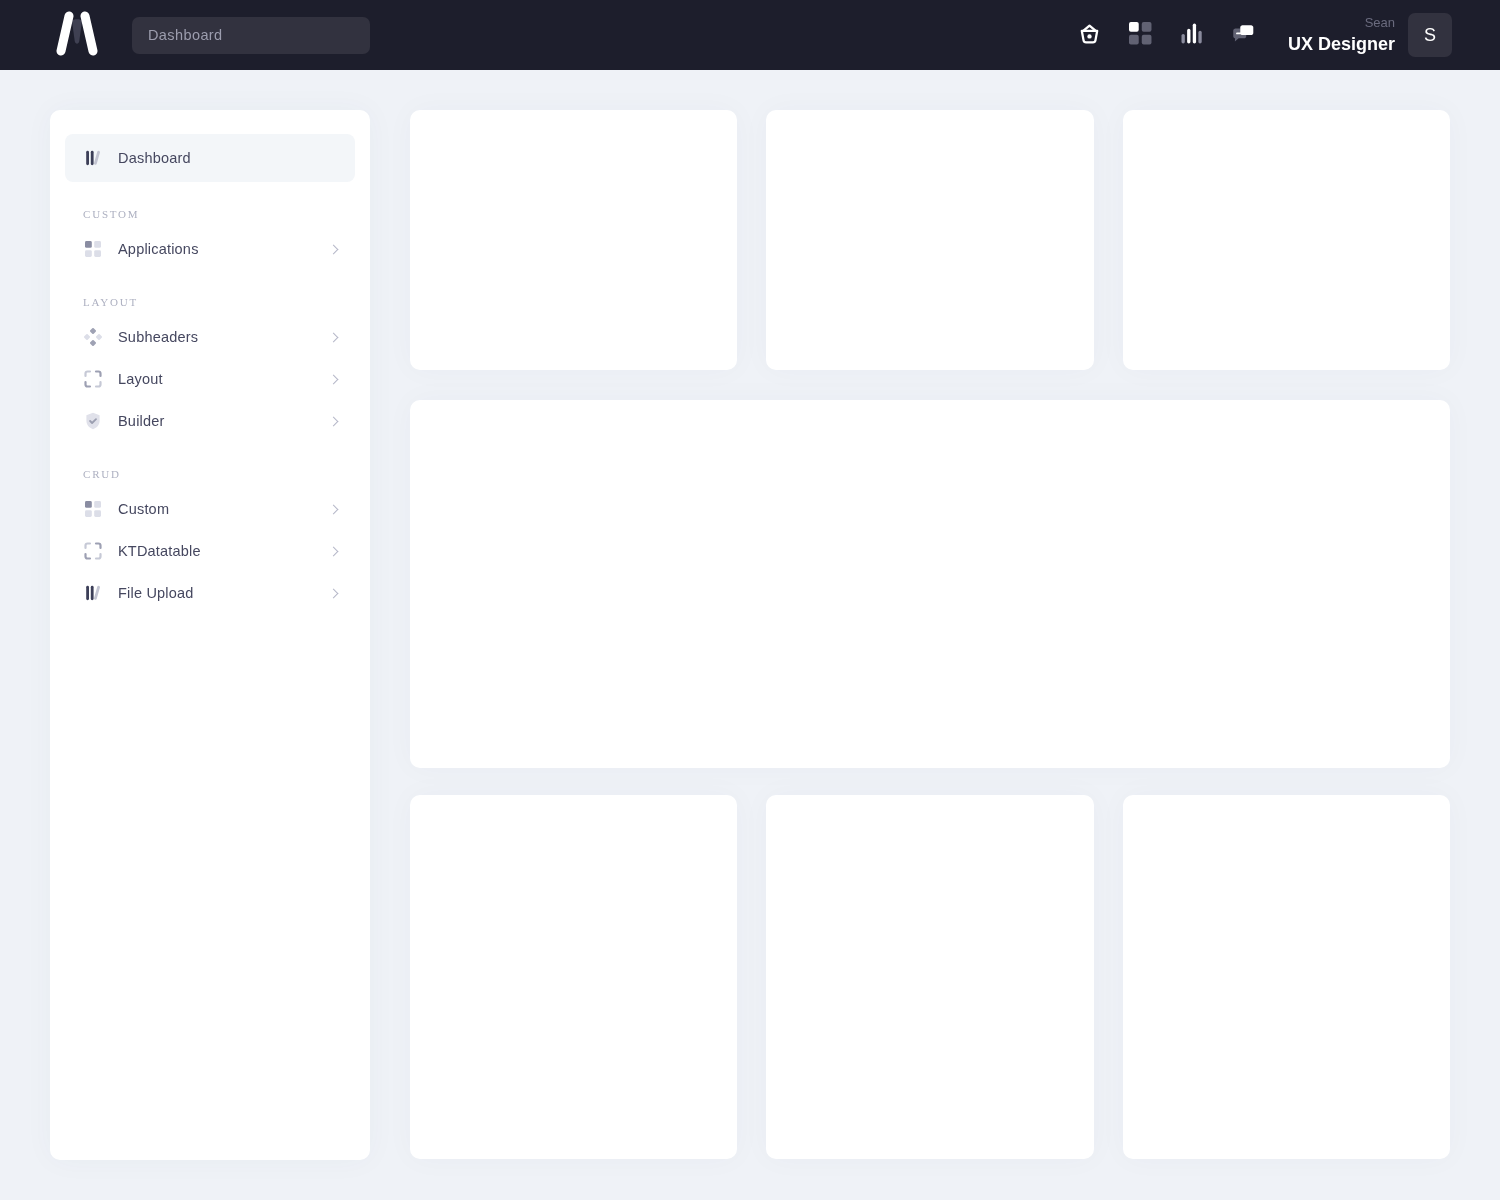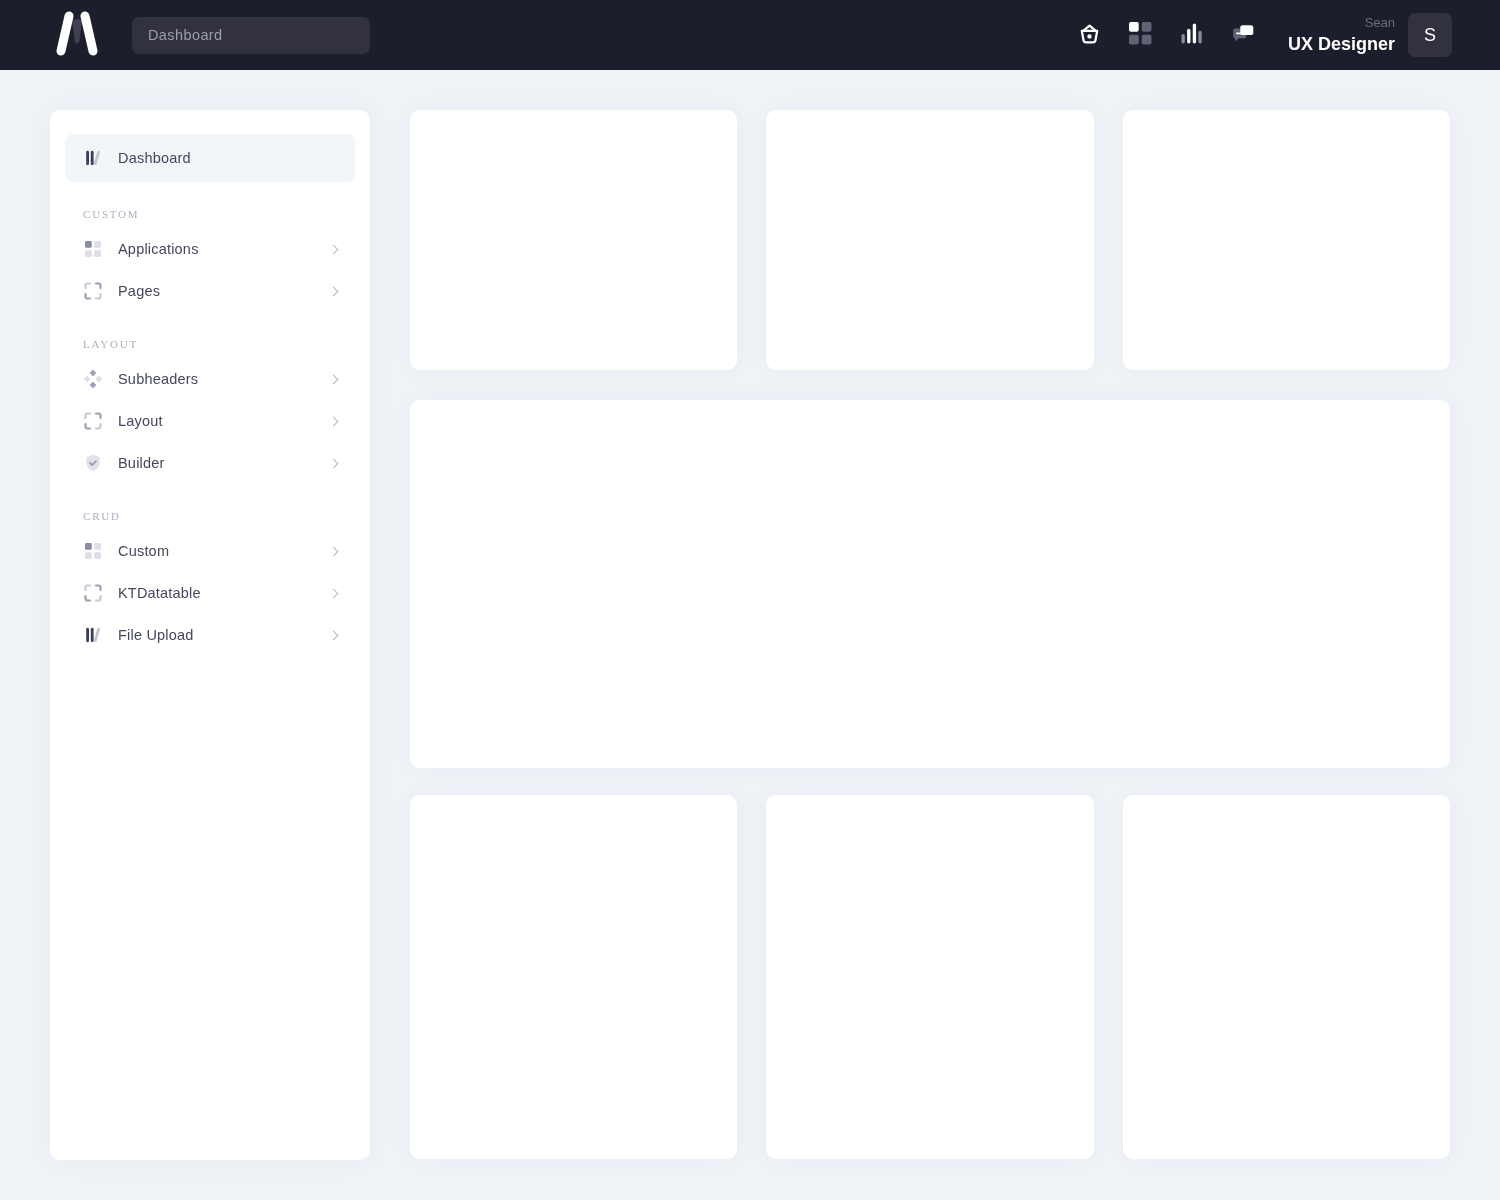--- a/index.html
+++ b/index.html
@@ -216,97 +216,85 @@
         <rect x="1" y="1" width="6.8" height="6.8" rx="1.4" fill="#8a8da2"></rect>
         <rect x="10.2" y="1" width="6.8" height="6.8" rx="1.4" fill="#dcdee8"></rect>
         <rect x="1" y="10.2" width="6.8" height="6.8" rx="1.4" fill="#dcdee8"></rect>
         <rect x="10.2" y="10.2" width="6.8" height="6.8" rx="1.4" fill="#dcdee8"></rect>
       </svg>
     </span>
     <span class="lbl">Applications</span>
     <span class="chev"></span>
   </div>
 
+
+  <div class="sec-title">Layout</div>
+
+
+  <div class="mi sub">
+    <span class="mi-icn">
+      <svg width="18" height="18" viewBox="0 0 18 18">
+        <rect x="6.6" y="0.6" width="4.8" height="4.8" rx="1" fill="#9fa2b4" transform="rotate(45 9 3)"></rect>
+        <rect x="12.6" y="6.6" width="4.8" height="4.8" rx="1" fill="#dcdee8" transform="rotate(45 15 9)"></rect>
+        <rect x="6.6" y="12.6" width="4.8" height="4.8" rx="1" fill="#9fa2b4" transform="rotate(45 9 15)"></rect>
+        <rect x="0.6" y="6.6" width="4.8" height="4.8" rx="1" fill="#dcdee8" transform="rotate(45 3 9)"></rect>
+      </svg>
+    </span>
+    <span class="lbl">Subheaders</span>
+    <span class="chev"></span>
+  </div>
+
   <div class="mi sub">
     <span class="mi-icn">
       <svg width="18" height="18" viewBox="0 0 18 18" fill="none" stroke-width="2.2" stroke-linecap="round">
         <path d="M1.5 6 V3.5 C1.5 2.4 2.4 1.5 3.5 1.5 H6" stroke="#c6c9d6"></path>
         <path d="M12 1.5 H14.5 C15.6 1.5 16.5 2.4 16.5 3.5 V6" stroke="#9da0b3"></path>
         <path d="M16.5 12 V14.5 C16.5 15.6 15.6 16.5 14.5 16.5 H12" stroke="#c6c9d6"></path>
         <path d="M6 16.5 H3.5 C2.4 16.5 1.5 15.6 1.5 14.5 V12" stroke="#9da0b3"></path>
       </svg>
     </span>
-    <span class="lbl">Pages</span>
-    <span class="chev"></span>
-  </div>
-
-  <div class="sec-title">Layout</div>
-
+    <span class="lbl">Layout</span>
+    <span class="chev"></span>
+  </div>
 
   <div class="mi sub">
     <span class="mi-icn">
       <svg width="18" height="18" viewBox="0 0 18 18">
-        <rect x="6.6" y="0.6" width="4.8" height="4.8" rx="1" fill="#9fa2b4" transform="rotate(45 9 3)"></rect>
-        <rect x="12.6" y="6.6" width="4.8" height="4.8" rx="1" fill="#dcdee8" transform="rotate(45 15 9)"></rect>
-        <rect x="6.6" y="12.6" width="4.8" height="4.8" rx="1" fill="#9fa2b4" transform="rotate(45 9 15)"></rect>
-        <rect x="0.6" y="6.6" width="4.8" height="4.8" rx="1" fill="#dcdee8" transform="rotate(45 3 9)"></rect>
-      </svg>
-    </span>
-    <span class="lbl">Subheaders</span>
+        <path d="M9 0.8 L15.6 3.3 V8.8 C15.6 12.8 13 15.7 9 17.2 C5 15.7 2.4 12.8 2.4 8.8 V3.3 Z" fill="#e0e1ea"></path>
+        <path d="M6.1 9 L8.1 11 L12 7.2" stroke="#9b9eb0" stroke-width="1.8" fill="none" stroke-linecap="round" stroke-linejoin="round"></path>
+      </svg>
+    </span>
+    <span class="lbl">Builder</span>
+    <span class="chev"></span>
+  </div>
+
+  <div class="sec-title">Crud</div>
+
+  <div class="mi sub">
+    <span class="mi-icn">
+      <svg width="18" height="18" viewBox="0 0 18 18">
+        <rect x="1" y="1" width="6.8" height="6.8" rx="1.4" fill="#8a8da2"></rect>
+        <rect x="10.2" y="1" width="6.8" height="6.8" rx="1.4" fill="#dcdee8"></rect>
+        <rect x="1" y="10.2" width="6.8" height="6.8" rx="1.4" fill="#dcdee8"></rect>
+        <rect x="10.2" y="10.2" width="6.8" height="6.8" rx="1.4" fill="#dcdee8"></rect>
+      </svg>
+    </span>
+    <span class="lbl">Custom</span>
     <span class="chev"></span>
   </div>
 
   <div class="mi sub">
     <span class="mi-icn">
       <svg width="18" height="18" viewBox="0 0 18 18" fill="none" stroke-width="2.2" stroke-linecap="round">
         <path d="M1.5 6 V3.5 C1.5 2.4 2.4 1.5 3.5 1.5 H6" stroke="#c6c9d6"></path>
         <path d="M12 1.5 H14.5 C15.6 1.5 16.5 2.4 16.5 3.5 V6" stroke="#9da0b3"></path>
         <path d="M16.5 12 V14.5 C16.5 15.6 15.6 16.5 14.5 16.5 H12" stroke="#c6c9d6"></path>
         <path d="M6 16.5 H3.5 C2.4 16.5 1.5 15.6 1.5 14.5 V12" stroke="#9da0b3"></path>
       </svg>
     </span>
-    <span class="lbl">Layout</span>
-    <span class="chev"></span>
-  </div>
-
-  <div class="mi sub">
-    <span class="mi-icn">
-      <svg width="18" height="18" viewBox="0 0 18 18">
-        <path d="M9 0.8 L15.6 3.3 V8.8 C15.6 12.8 13 15.7 9 17.2 C5 15.7 2.4 12.8 2.4 8.8 V3.3 Z" fill="#e0e1ea"></path>
-        <path d="M6.1 9 L8.1 11 L12 7.2" stroke="#9b9eb0" stroke-width="1.8" fill="none" stroke-linecap="round" stroke-linejoin="round"></path>
-      </svg>
-    </span>
-    <span class="lbl">Builder</span>
-    <span class="chev"></span>
-  </div>
-
-  <div class="sec-title">Crud</div>
-
-  <div class="mi sub">
-    <span class="mi-icn">
-      <svg width="18" height="18" viewBox="0 0 18 18">
-        <rect x="1" y="1" width="6.8" height="6.8" rx="1.4" fill="#8a8da2"></rect>
-        <rect x="10.2" y="1" width="6.8" height="6.8" rx="1.4" fill="#dcdee8"></rect>
-        <rect x="1" y="10.2" width="6.8" height="6.8" rx="1.4" fill="#dcdee8"></rect>
-        <rect x="10.2" y="10.2" width="6.8" height="6.8" rx="1.4" fill="#dcdee8"></rect>
-      </svg>
-    </span>
-    <span class="lbl">Custom</span>
-    <span class="chev"></span>
-  </div>
-
-  <div class="mi sub">
-    <span class="mi-icn">
-      <svg width="18" height="18" viewBox="0 0 18 18" fill="none" stroke-width="2.2" stroke-linecap="round">
-        <path d="M1.5 6 V3.5 C1.5 2.4 2.4 1.5 3.5 1.5 H6" stroke="#c6c9d6"></path>
-        <path d="M12 1.5 H14.5 C15.6 1.5 16.5 2.4 16.5 3.5 V6" stroke="#9da0b3"></path>
-        <path d="M16.5 12 V14.5 C16.5 15.6 15.6 16.5 14.5 16.5 H12" stroke="#c6c9d6"></path>
-        <path d="M6 16.5 H3.5 C2.4 16.5 1.5 15.6 1.5 14.5 V12" stroke="#9da0b3"></path>
-      </svg>
-    </span>
     <span class="lbl">KTDatatable</span>
     <span class="chev"></span>
   </div>
 
 
   <div class="mi sub">
     <span class="mi-icn">
       <svg width="20" height="20" viewBox="0 0 20 20">
         <rect x="3.2" y="2.8" width="2.8" height="14.4" rx="1.4" fill="#3c3f58"></rect>
         <rect x="7.8" y="2.8" width="2.8" height="14.4" rx="1.4" fill="#3c3f58"></rect>

